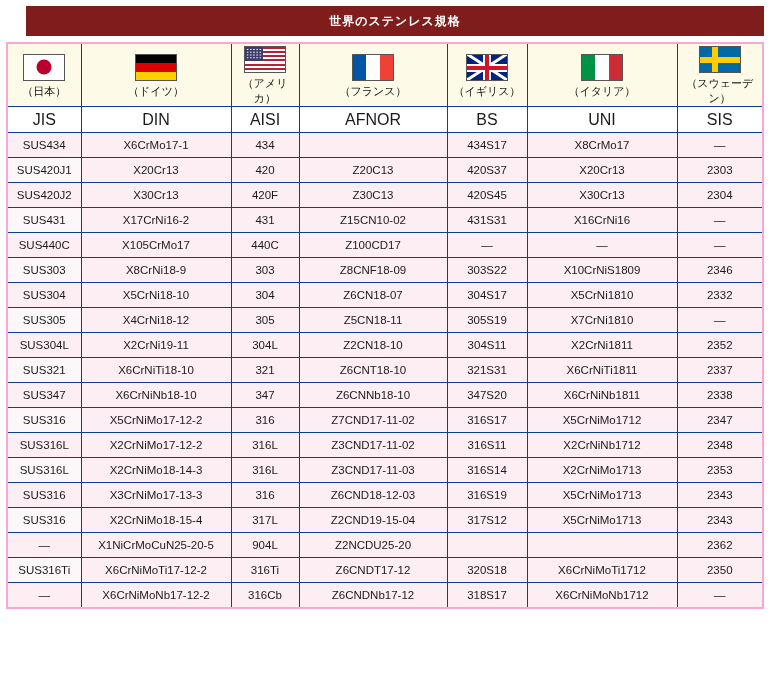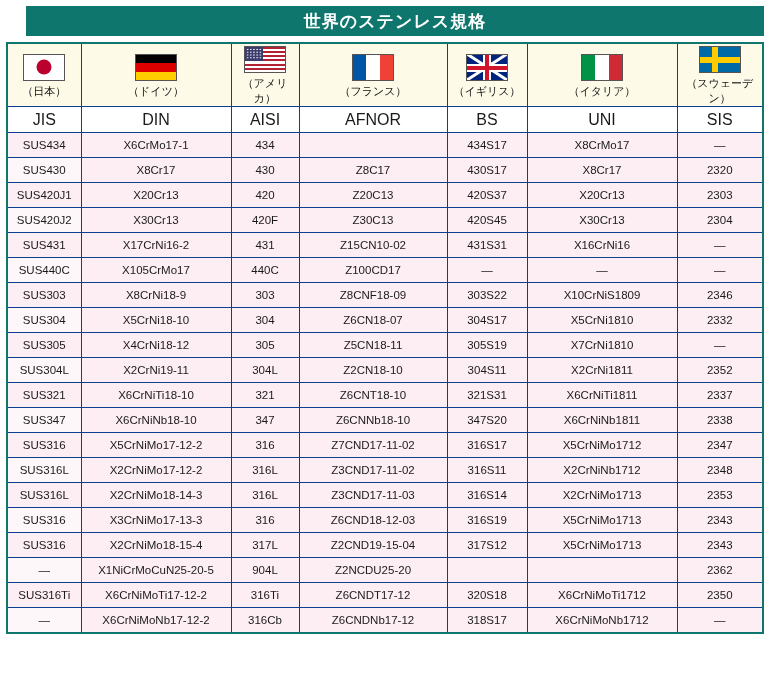--- a/index.html
+++ b/index.html
@@ -16,36 +16,36 @@
   }
   .page {
     width: 770px;
     height: 695px;
     box-sizing: border-box;
     padding: 6px 6px 0 6px;
     position: relative;
   }
   .title-bar {
     height: 30px;
-    background: #0f766e;
+    background: #7f1d1d;
     color: #ffffff;
-    font-size: 17px;
+    font-size: 12px;
     font-weight: bold;
     letter-spacing: 1px;
     display: flex;
     align-items: center;
     justify-content: center;
     margin-bottom: 6px;
     margin-left: 20px;
   }
   table.std {
     border-collapse: collapse;
     width: 758px;
     table-layout: fixed;
-    border: 2px solid #0f766e;
+    border: 2px solid #f9a8d4;
     padding-left: 32px;
   }
   table.std td, table.std th {
     border: 1px solid #0b3f8f;
     font-size: 11.5px;
     text-align: center;
     vertical-align: middle;
     padding: 0;
     height: 25px;
     box-sizing: border-box;
@@ -250,29 +250,20 @@
       <tr class="std-row">
         <td class="col-jis">SUS434</td>
         <td>X6CrMo17-1</td>
         <td>434</td>
         <td></td>
         <td>434S17</td>
         <td>X8CrMo17</td>
         <td>—</td>
       </tr>
       <tr class="std-row">
-        <td class="col-jis">SUS430</td>
-        <td>X8Cr17</td>
-        <td>430</td>
-        <td>Z8C17</td>
-        <td>430S17</td>
-        <td>X8Cr17</td>
-        <td>2320</td>
-      </tr>
-      <tr class="std-row">
         <td class="col-jis">SUS420J1</td>
         <td>X20Cr13</td>
         <td>420</td>
         <td>Z20C13</td>
         <td>420S37</td>
         <td>X20Cr13</td>
         <td>2303</td>
       </tr>
       <tr class="std-row">
         <td class="col-jis">SUS420J2</td>

